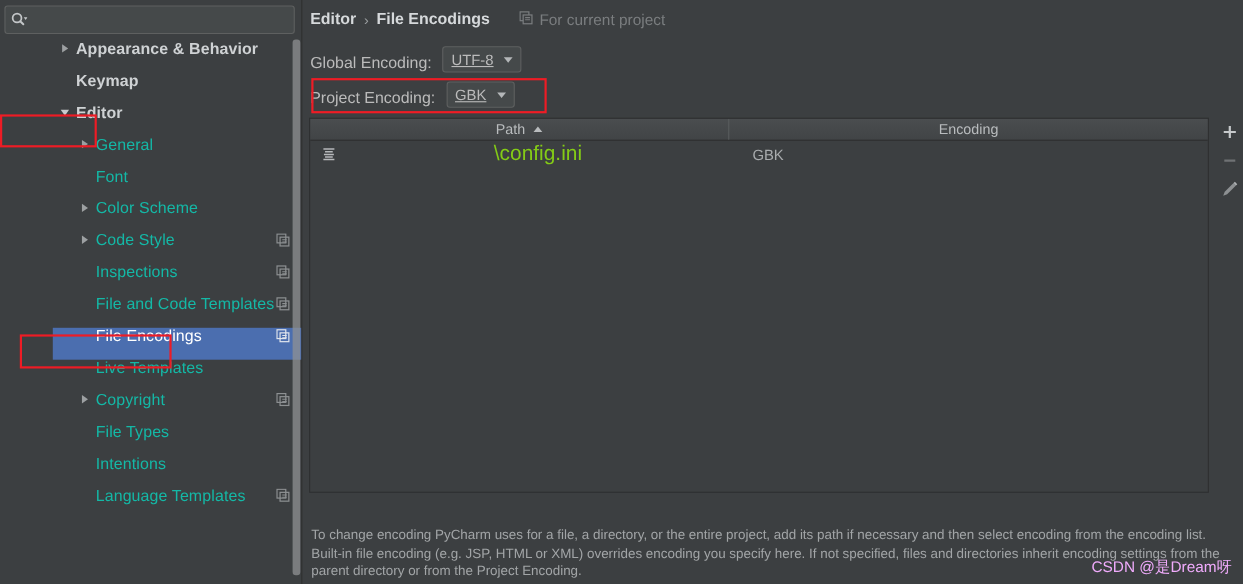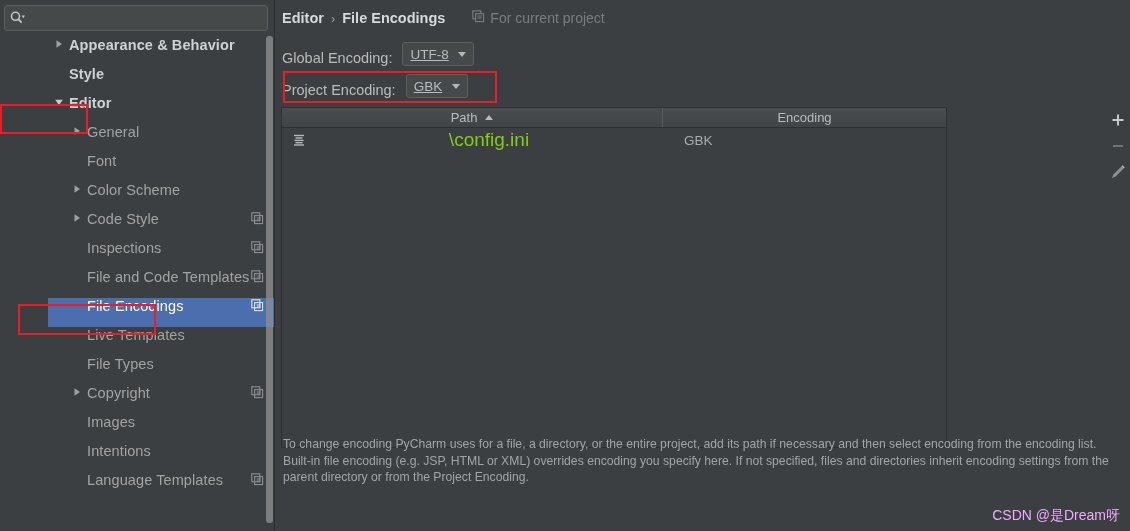--- a/index.html
+++ b/index.html
@@ -55,21 +55,21 @@
     margin-left:48px;
   }
   .tree-row.selected{background:#4b6eaf;}
   .tw{
     width:14px;height:14px;flex:0 0 auto;
     display:flex;align-items:center;justify-content:center;
     margin-right:3px;
   }
   .tree-label{
     font-size:14.5px;
-    color:#a3a3a3;
+    color:#14b8a6;
     letter-spacing:0.1px;
   }
   .tree-row.lvl0 .tree-label{font-weight:bold;color:#cfd2d4;}
   .tree-row.lvl0{padding-left:4px;}
   .tree-row.lvl1{padding-left:22px;}
   .tree-row.selected .tree-label{color:#ffffff;}
   .row-icon{
     margin-left:auto;
     width:14px;height:14px;
     display:flex;align-items:center;justify-content:center;
@@ -116,21 +116,21 @@
   .combo-val{font-size:13.5px;color:#bbbbbb;text-decoration:underline;}
   .caret{
     width:0;height:0;
     border-left:4.5px solid transparent;
     border-right:4.5px solid transparent;
     border-top:5px solid #b4b7b9;
   }
 
   
   .table-wrap{
-    position:absolute;left:6px;top:107px;width:666px;height:341px;
+    position:absolute;left:6px;top:107px;width:818px;height:341px;
     background:#3c3f41;
     border:1px solid #2e2f30;
     box-sizing:border-box;
     overflow:hidden;
   }
   .thead{
     display:flex;height:20px;
     background:linear-gradient(#4a4d4f,#414446);
     border-bottom:1px solid #2e2f30;
     box-sizing:border-box;
@@ -161,21 +161,21 @@
   .side-tools{
     position:absolute;left:831px;top:107px;width:24px;
     display:flex;flex-direction:column;align-items:center;gap:0;
   }
   .tool-btn{
     width:24px;height:26px;
     display:flex;align-items:center;justify-content:center;
   }
 
   .hint{
-    position:absolute;left:8px;top:436px;width:826px;
+    position:absolute;left:8px;top:478px;width:826px;
     font-size:12.2px;line-height:16.5px;color:#a2a5a7;
   }
   .watermark{
     position:absolute;right:10px;bottom:6px;
     font-size:14px;color:#f0abfc;
     font-family:"Liberation Sans", sans-serif;
   }
 
   
   .anno{
@@ -213,21 +213,21 @@
         <div class="tree-row lvl0">
           <span class="tw">
             <svg width="10" height="10" viewBox="0 0 10 10">
               <polygon points="2.5,1.2 8,5 2.5,8.8" fill="#9da0a2"></polygon>
             </svg>
           </span>
           <span class="tree-label">Appearance &amp; Behavior</span>
         </div>
         <div class="tree-row lvl0">
           <span class="tw"></span>
-          <span class="tree-label">Style</span>
+          <span class="tree-label">Keymap</span>
         </div>
         <div class="tree-row lvl0">
           <span class="tw">
             <svg width="10" height="10" viewBox="0 0 10 10">
               <polygon points="1.2,2.8 8.8,2.8 5,8.2" fill="#c8cbcd"></polygon>
             </svg>
           </span>
           <span class="tree-label">Editor</span>
         </div>
         <div class="tree-row lvl1">
@@ -300,42 +300,38 @@
               <line x1="5.6" y1="6" x2="9.6" y2="6" stroke="#dfe4ec" stroke-width="1"></line>
               <line x1="5.6" y1="8" x2="9.6" y2="8" stroke="#dfe4ec" stroke-width="1"></line>
             </svg>
           </span>
         </div>
         <div class="tree-row lvl1">
           <span class="tw"></span>
           <span class="tree-label">Live Templates</span>
         </div>
         <div class="tree-row lvl1">
-          <span class="tw"></span>
-          <span class="tree-label">File Types</span>
-        </div>
-        <div class="tree-row lvl1">
           <span class="tw">
             <svg width="10" height="10" viewBox="0 0 10 10">
               <polygon points="2.5,1.2 8,5 2.5,8.8" fill="#9da0a2"></polygon>
             </svg>
           </span>
           <span class="tree-label">Copyright</span>
           <span class="row-icon">
             <svg width="13" height="13" viewBox="0 0 13 13">
               <rect x="0.8" y="0.8" width="8" height="8" fill="none" stroke="#8d9092" stroke-width="1.1"></rect>
               <rect x="3.6" y="3.6" width="8" height="8" fill="none" stroke="#8d9092" stroke-width="1.1"></rect>
               <line x1="5.6" y1="6" x2="9.6" y2="6" stroke="#8d9092" stroke-width="1"></line>
               <line x1="5.6" y1="8" x2="9.6" y2="8" stroke="#8d9092" stroke-width="1"></line>
             </svg>
           </span>
         </div>
         <div class="tree-row lvl1">
           <span class="tw"></span>
-          <span class="tree-label">Images</span>
+          <span class="tree-label">File Types</span>
         </div>
         <div class="tree-row lvl1">
           <span class="tw"></span>
           <span class="tree-label">Intentions</span>
         </div>
         <div class="tree-row lvl1">
           <span class="tw"></span>
           <span class="tree-label">Language Templates</span>
           <span class="row-icon">
             <svg width="13" height="13" viewBox="0 0 13 13">

